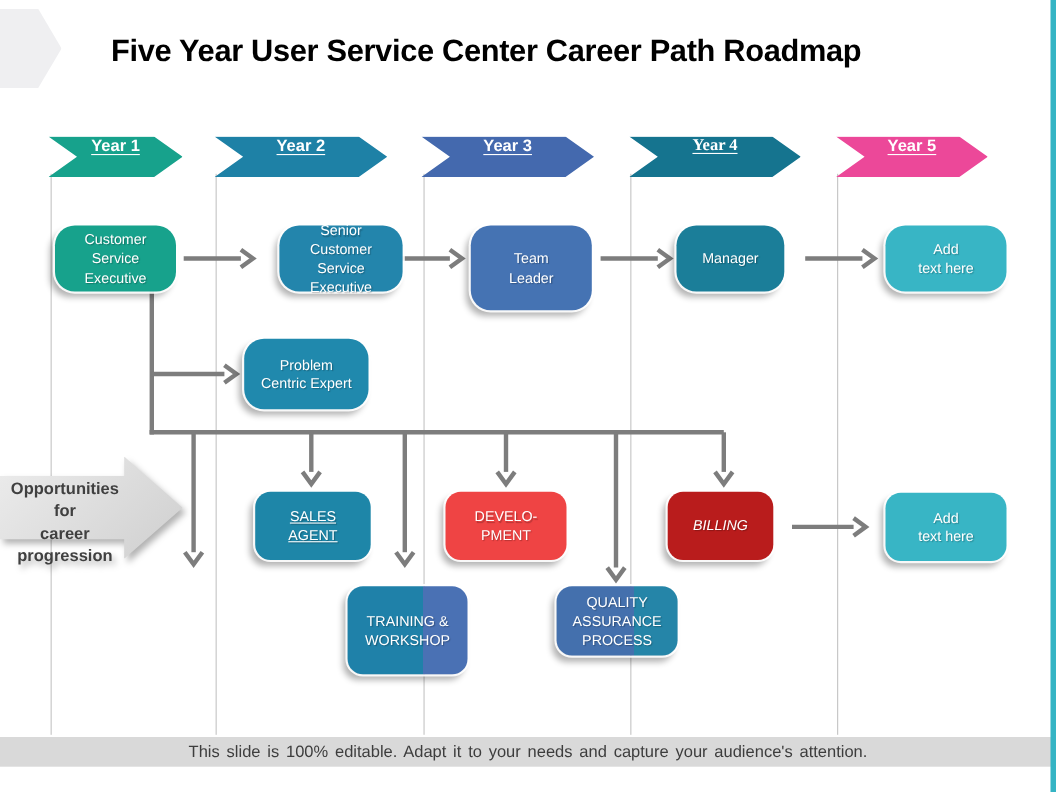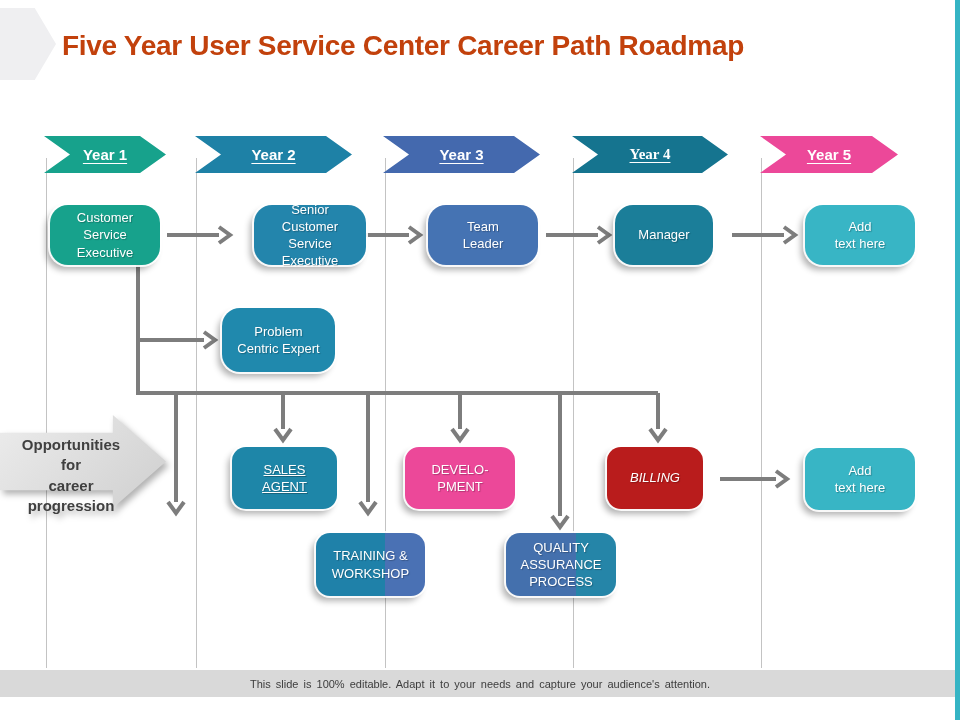--- a/index.html
+++ b/index.html
@@ -2,68 +2,68 @@
 <html><head>
 <meta charset="utf-8">
 <style>
   html,body{margin:0;padding:0;background:#fff;}
   .slide{position:relative;width:960px;height:720px;background:#ffffff;overflow:hidden;
          font-family:"Liberation Sans",sans-serif;}
   
   .title-chevron{position:absolute;left:0;top:8px;width:56px;height:72px;background:#efeff1;
       clip-path:polygon(0 0,62% 0,100% 50%,62% 100%,0 100%);}
   .page-title{position:absolute;left:62px;top:30px;width:760px;font-size:28px;font-weight:bold;
-      color:#c2410c;letter-spacing:-0.3px;}
+      color:#000000;letter-spacing:-0.3px;text-align:center;}
   
   .gridline{position:absolute;top:158px;width:1px;height:510px;background:#c3c3c3;}
   
-  .banner{position:absolute;top:136px;height:37px;display:flex;align-items:center;justify-content:center;
+  .banner{position:absolute;top:124px;height:37px;display:flex;justify-content:center;
       clip-path:polygon(0 0,calc(100% - 26px) 0,100% 50%,calc(100% - 26px) 100%,0 100%,26px 50%);}
   .banner span{color:#fff;font-weight:bold;font-size:15px;text-decoration:underline;
       text-underline-offset:3px;}
   .b1{left:44px;width:122px;background:#17a28c;}
   .b2{left:195px;width:157px;background:#1e81a6;}
   .b3{left:383px;width:157px;background:#4469ae;}
   .b4{left:572px;width:156px;background:#15748f;font-family:Liberation Serif, serif;}
   .b5{left:760px;width:138px;background:#ec4899;}
   
   .connectors{position:absolute;left:0;top:0;z-index:2;}
   
   .node{position:absolute;z-index:4;color:#fff;display:flex;align-items:center;justify-content:center;
       text-align:center;font-size:13px;line-height:1.32;border-radius:18px;padding:4px 8px;
       box-sizing:border-box;white-space:pre-line;text-shadow:1px 1px 1px rgba(0,0,0,0.25);
       box-shadow:0 0 0 2px rgba(255,255,255,0.9), -4px 5px 6px rgba(0,0,0,0.3);}
   .r2{border-radius:14px;}
   .n-cse{left:50px;top:205px;width:110px;height:60px;background:#17a28c;}
   .n-scse{left:238px;top:205px;width:112px;height:60px;background:#2385ac;margin-left:16px;}
-  .n-tl{left:428px;top:205px;width:110px;height:60px;background:#4573b3;}
+  .n-tl{left:428px;top:205px;width:110px;height:77px;background:#4573b3;}
   .n-mgr{left:615px;top:205px;width:98px;height:60px;background:#1b7e99;}
   .n-add1{left:805px;top:205px;width:110px;height:60px;background:#38b5c5;}
   .n-pce{left:222px;top:308px;width:113px;height:64px;background:#2089ad;}
   .n-sales{left:232px;top:447px;width:105px;height:62px;background:#1e86a8;text-decoration:underline;}
-  .n-dev{left:405px;top:447px;width:110px;height:62px;background:#ec4899;}
+  .n-dev{left:405px;top:447px;width:110px;height:62px;background:#ef4444;}
   .n-bill{left:607px;top:447px;width:96px;height:62px;background:#b91c1c;font-style:italic;}
   .n-add2{left:805px;top:448px;width:110px;height:62px;background:#38b5c5;}
   .n-help{left:121px;top:533px;width:109px;height:63px;
       background:linear-gradient(90deg,#19a18b 0 68%,#1e87a8 68% 100%);}
-  .n-train{left:316px;top:533px;width:109px;height:63px;
+  .n-train{left:316px;top:533px;width:109px;height:80px;
       background:linear-gradient(90deg,#1f81a9 0 63%,#4a71b4 63% 100%);}
   .n-qa{left:506px;top:533px;width:110px;height:63px;
       background:linear-gradient(90deg,#4470ad 0 64%,#2585a8 64% 100%);}
   
   .side-arrow{position:absolute;left:0;top:415px;width:166px;height:93px;z-index:3;
       filter:drop-shadow(3px 4px 3px rgba(0,0,0,0.3));}
   .side-arrow .shape{position:absolute;inset:0;background:linear-gradient(135deg,#ececec,#cfcfcf);
       clip-path:polygon(0 19%,68% 19%,68% 0,100% 50%,68% 100%,68% 81%,0 81%);}
-  .side-arrow .lbl{position:absolute;left:12px;top:20px;width:118px;text-align:center;
+  .side-arrow .lbl{position:absolute;left:0;top:20px;width:118px;text-align:center;
       font-size:15px;font-weight:bold;color:#404040;line-height:1.35;white-space:pre-line;}
   
   .footer-band{position:absolute;left:0;top:670px;width:960px;height:27px;background:#d9d9d9;
       display:flex;align-items:center;justify-content:center;z-index:5;}
-  .footer-band span{font-size:11px;color:#3d3d3d;word-spacing:2px;}
+  .footer-band span{font-size:15px;color:#3d3d3d;word-spacing:2px;}
   .right-strip{position:absolute;right:0;top:0;width:5px;height:720px;background:#35b4c4;z-index:6;}
 </style>
 </head>
 <body>
 
 <div class="slide">
 
   <div class="title-chevron"></div>
   <div class="page-title">Five Year User Service Center Career Path Roadmap</div>
 

